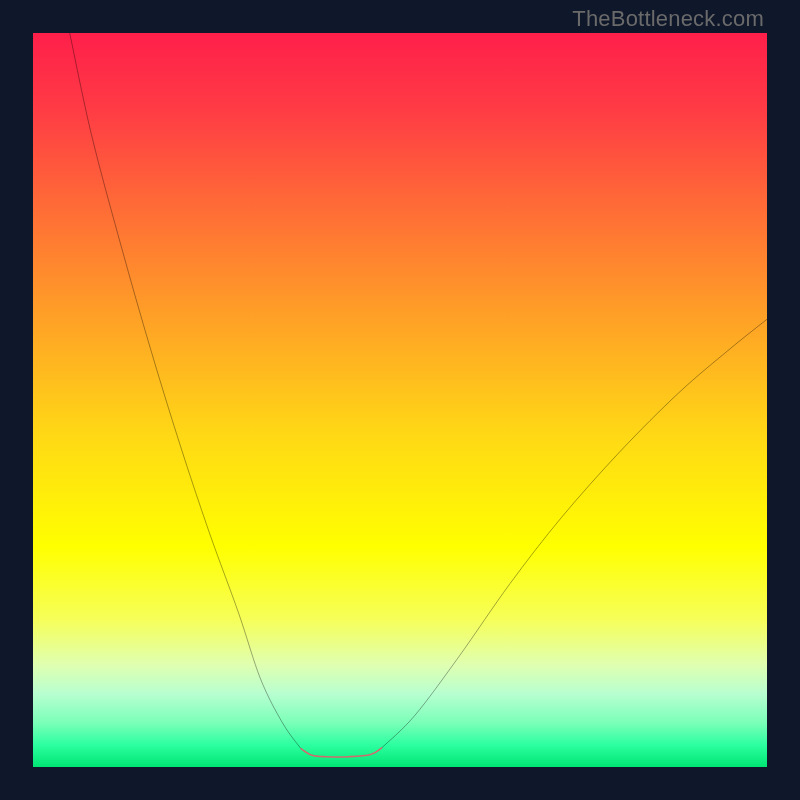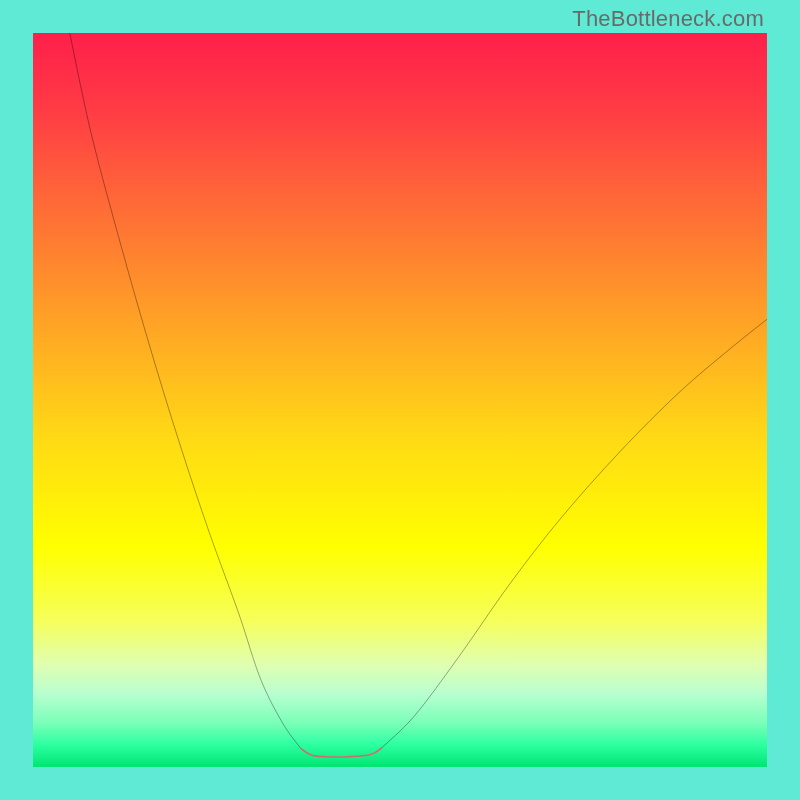--- a/index.html
+++ b/index.html
@@ -10,21 +10,21 @@
     background: #000;
     overflow: hidden;
     font-family: Arial, Helvetica, sans-serif;
   }
   .frame {
     position: absolute;
     top: 0;
     left: 0;
     width: 800px;
     height: 800px;
-    background: #5eead4;
+    background: #0f172a;
   }
   .plot {
     position: absolute;
     top: 33px;
     left: 33px;
     width: 734px;
     height: 734px;
     overflow: hidden;
   }
   .gradient {

